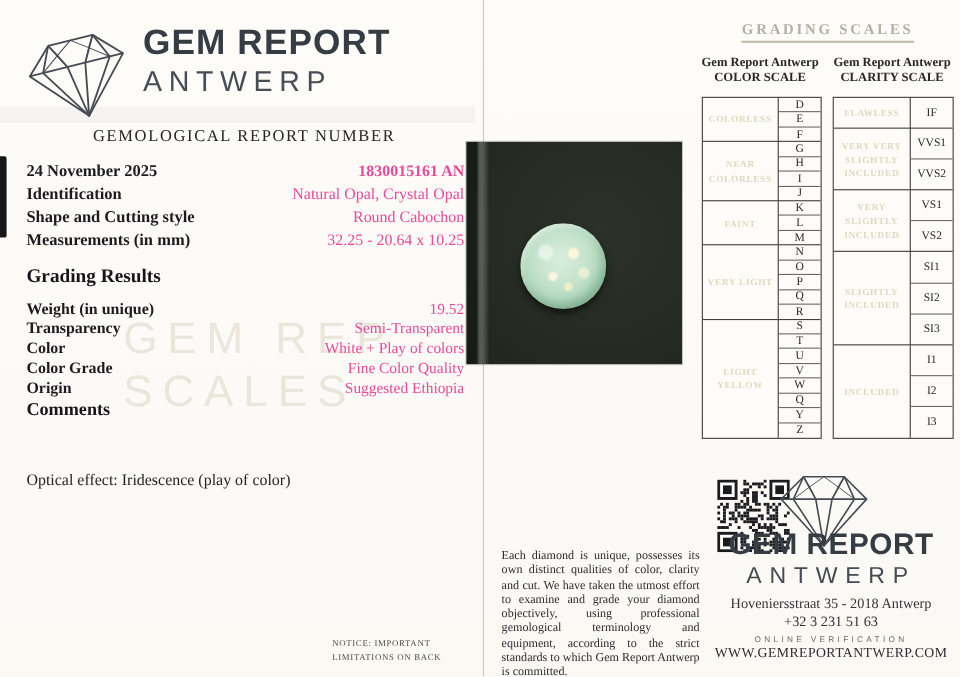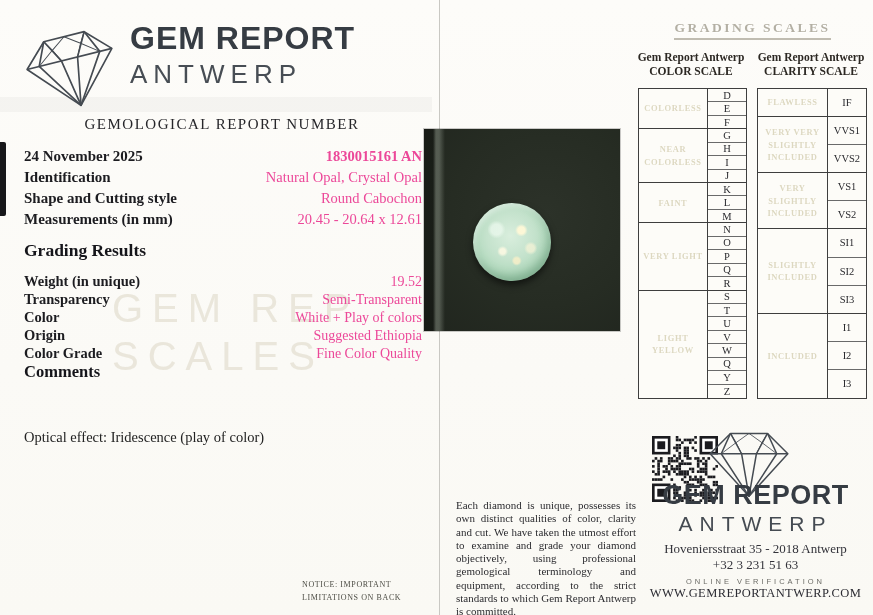--- a/index.html
+++ b/index.html
@@ -147,45 +147,45 @@
     <div class="d-row">
       <span class="f-label">Identification</span>
       <span class="f-value">Natural Opal, Crystal Opal</span>
     </div>
     <div class="d-row">
       <span class="f-label">Shape and Cutting style</span>
       <span class="f-value">Round Cabochon</span>
     </div>
     <div class="d-row">
       <span class="f-label">Measurements (in mm)</span>
-      <span class="f-value">20.45 - 20.64 x 12.61</span>
+      <span class="f-value">32.25 - 20.64 x 10.25</span>
     </div>
   </div>
 
 <div class="abs" id="grading-heading">Grading Results</div>
 <div class="abs" id="grading">
     <div class="d-row">
       <span class="f-label">Weight (in unique)</span>
       <span class="f-value">19.52</span>
     </div>
     <div class="d-row">
       <span class="f-label">Transparency</span>
       <span class="f-value">Semi-Transparent</span>
     </div>
     <div class="d-row">
       <span class="f-label">Color</span>
       <span class="f-value">White + Play of colors</span>
     </div>
     <div class="d-row">
+      <span class="f-label">Color Grade</span>
+      <span class="f-value">Fine Color Quality</span>
+    </div>
+    <div class="d-row">
       <span class="f-label">Origin</span>
       <span class="f-value">Suggested Ethiopia</span>
-    </div>
-    <div class="d-row">
-      <span class="f-label">Color Grade</span>
-      <span class="f-value">Fine Color Quality</span>
     </div>
   </div>
 <div class="abs" id="comments-heading">Comments</div>
 
 <div class="abs" id="optical-effect">Optical effect: Iridescence (play of color)</div>
 
 <div class="abs" id="notice">
   <div>NOTICE: IMPORTANT</div>
   <div>LIMITATIONS ON BACK</div>
 </div>

